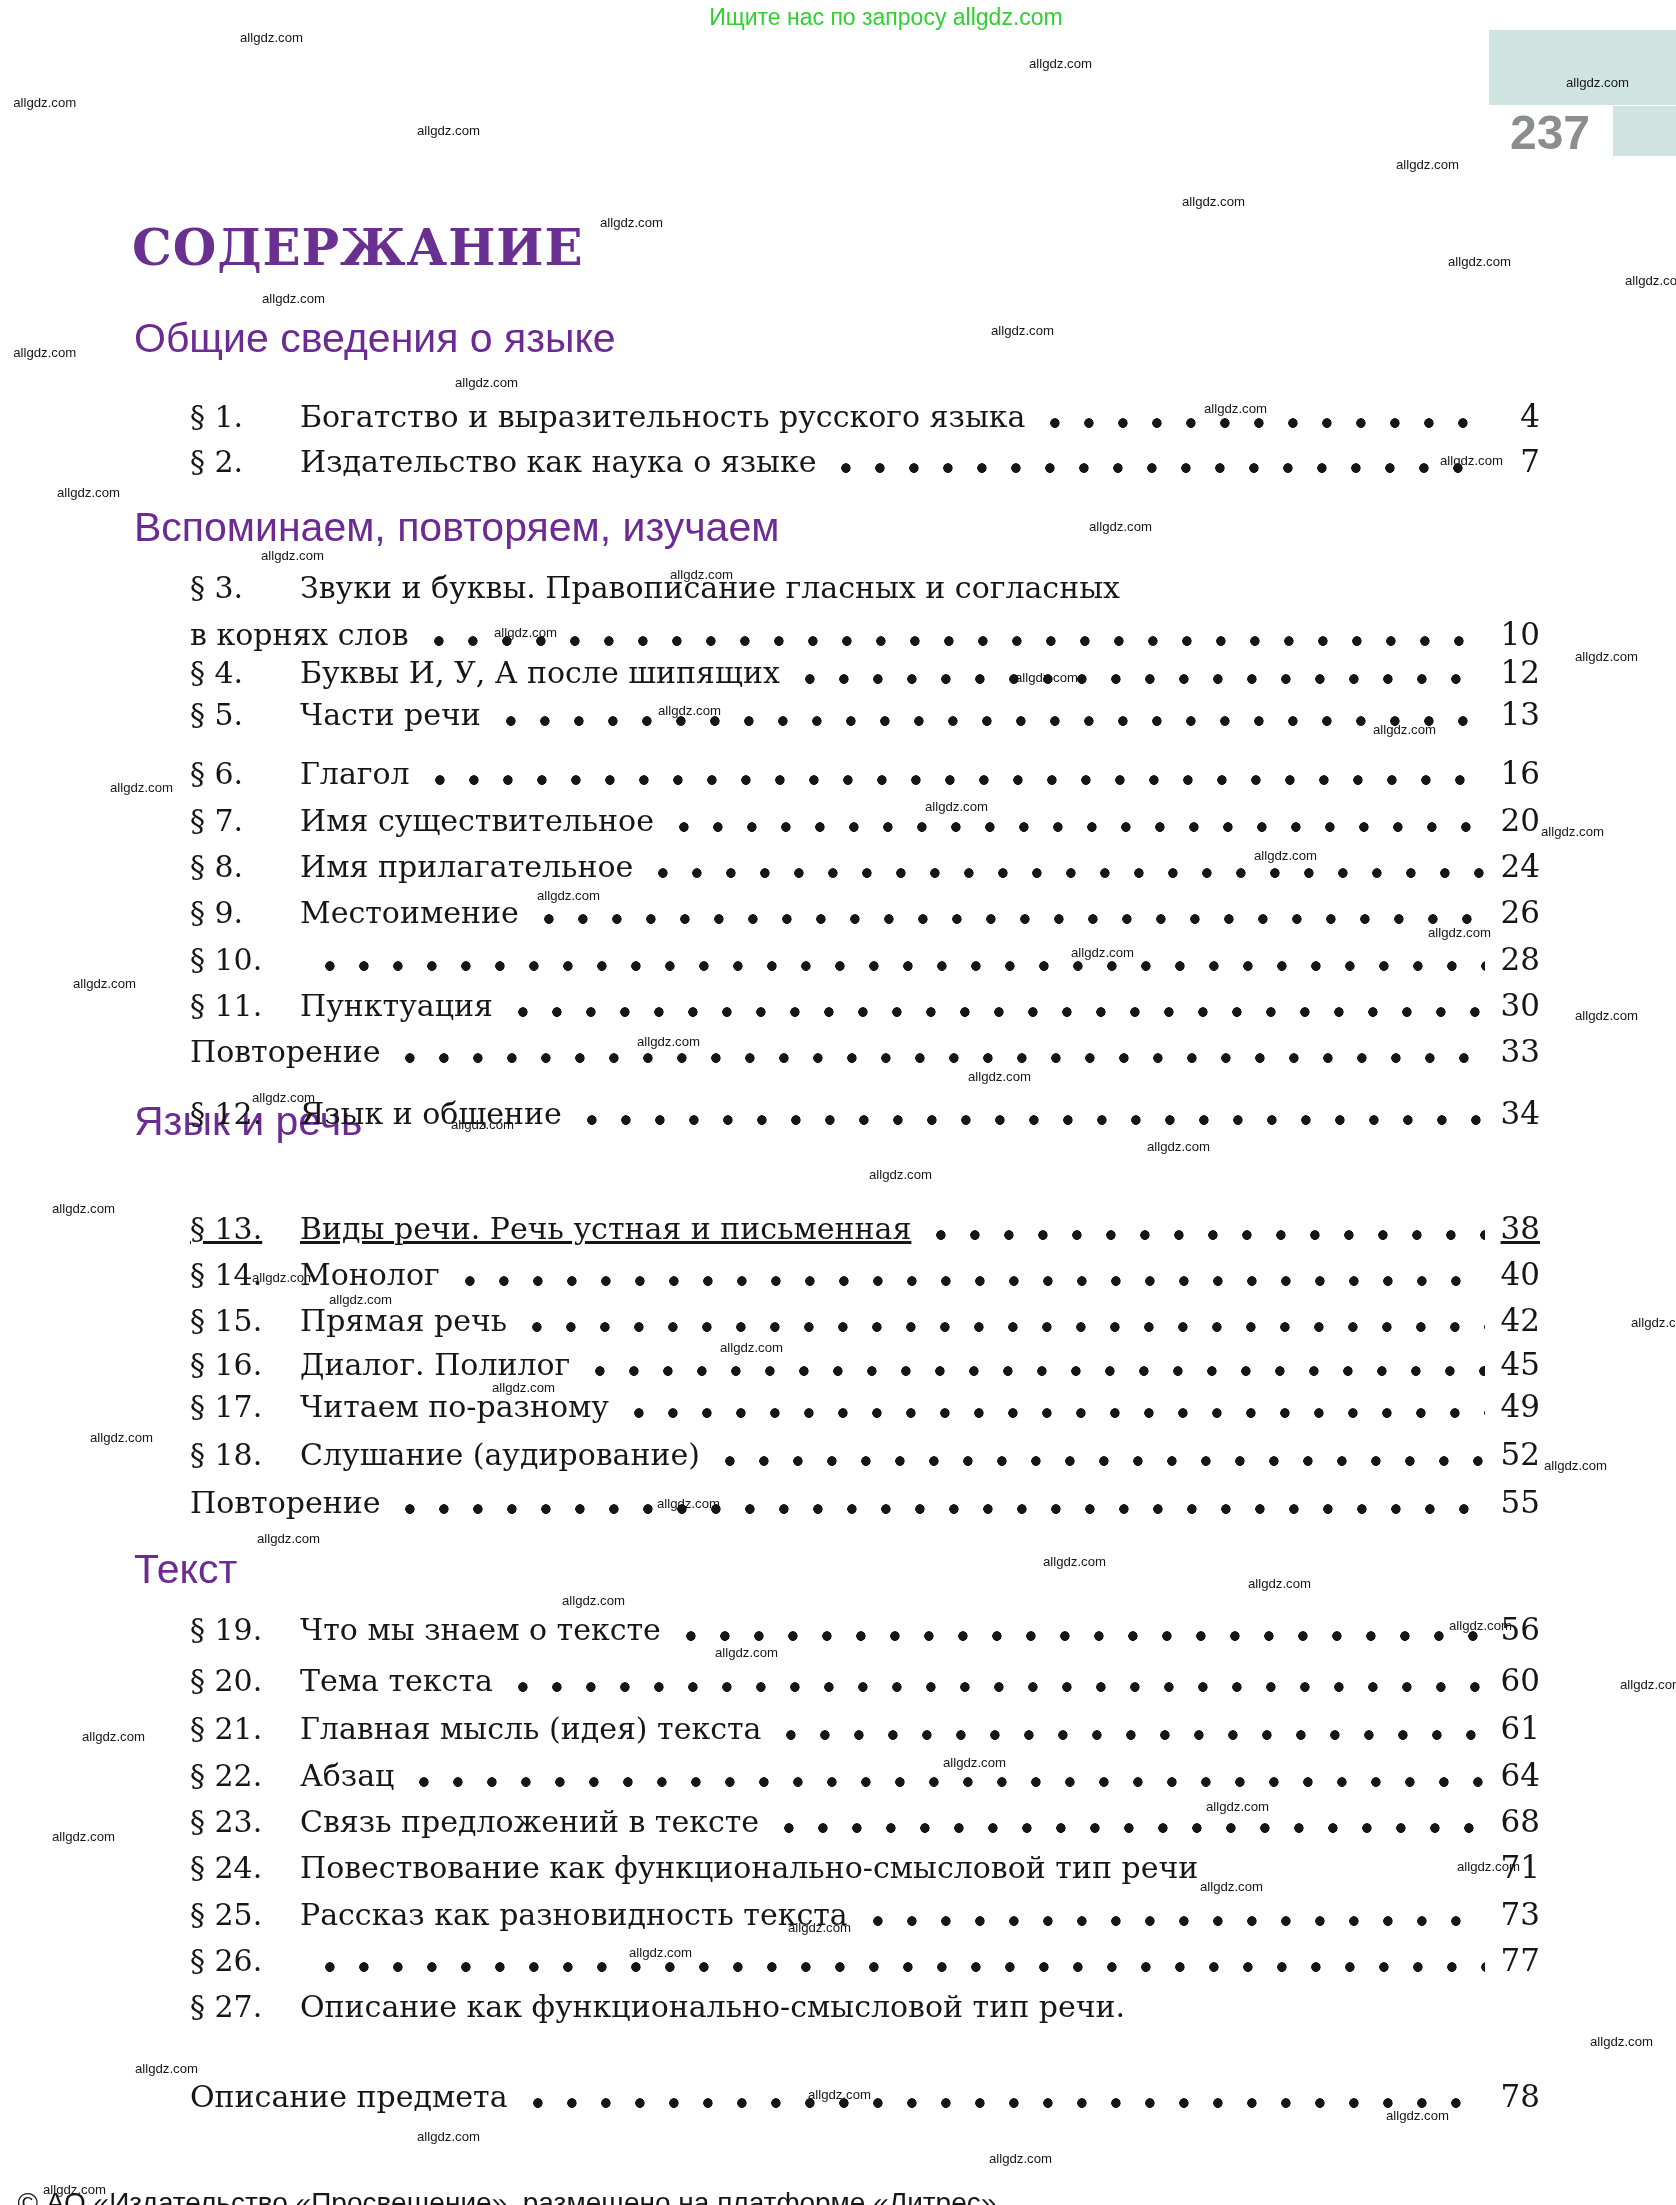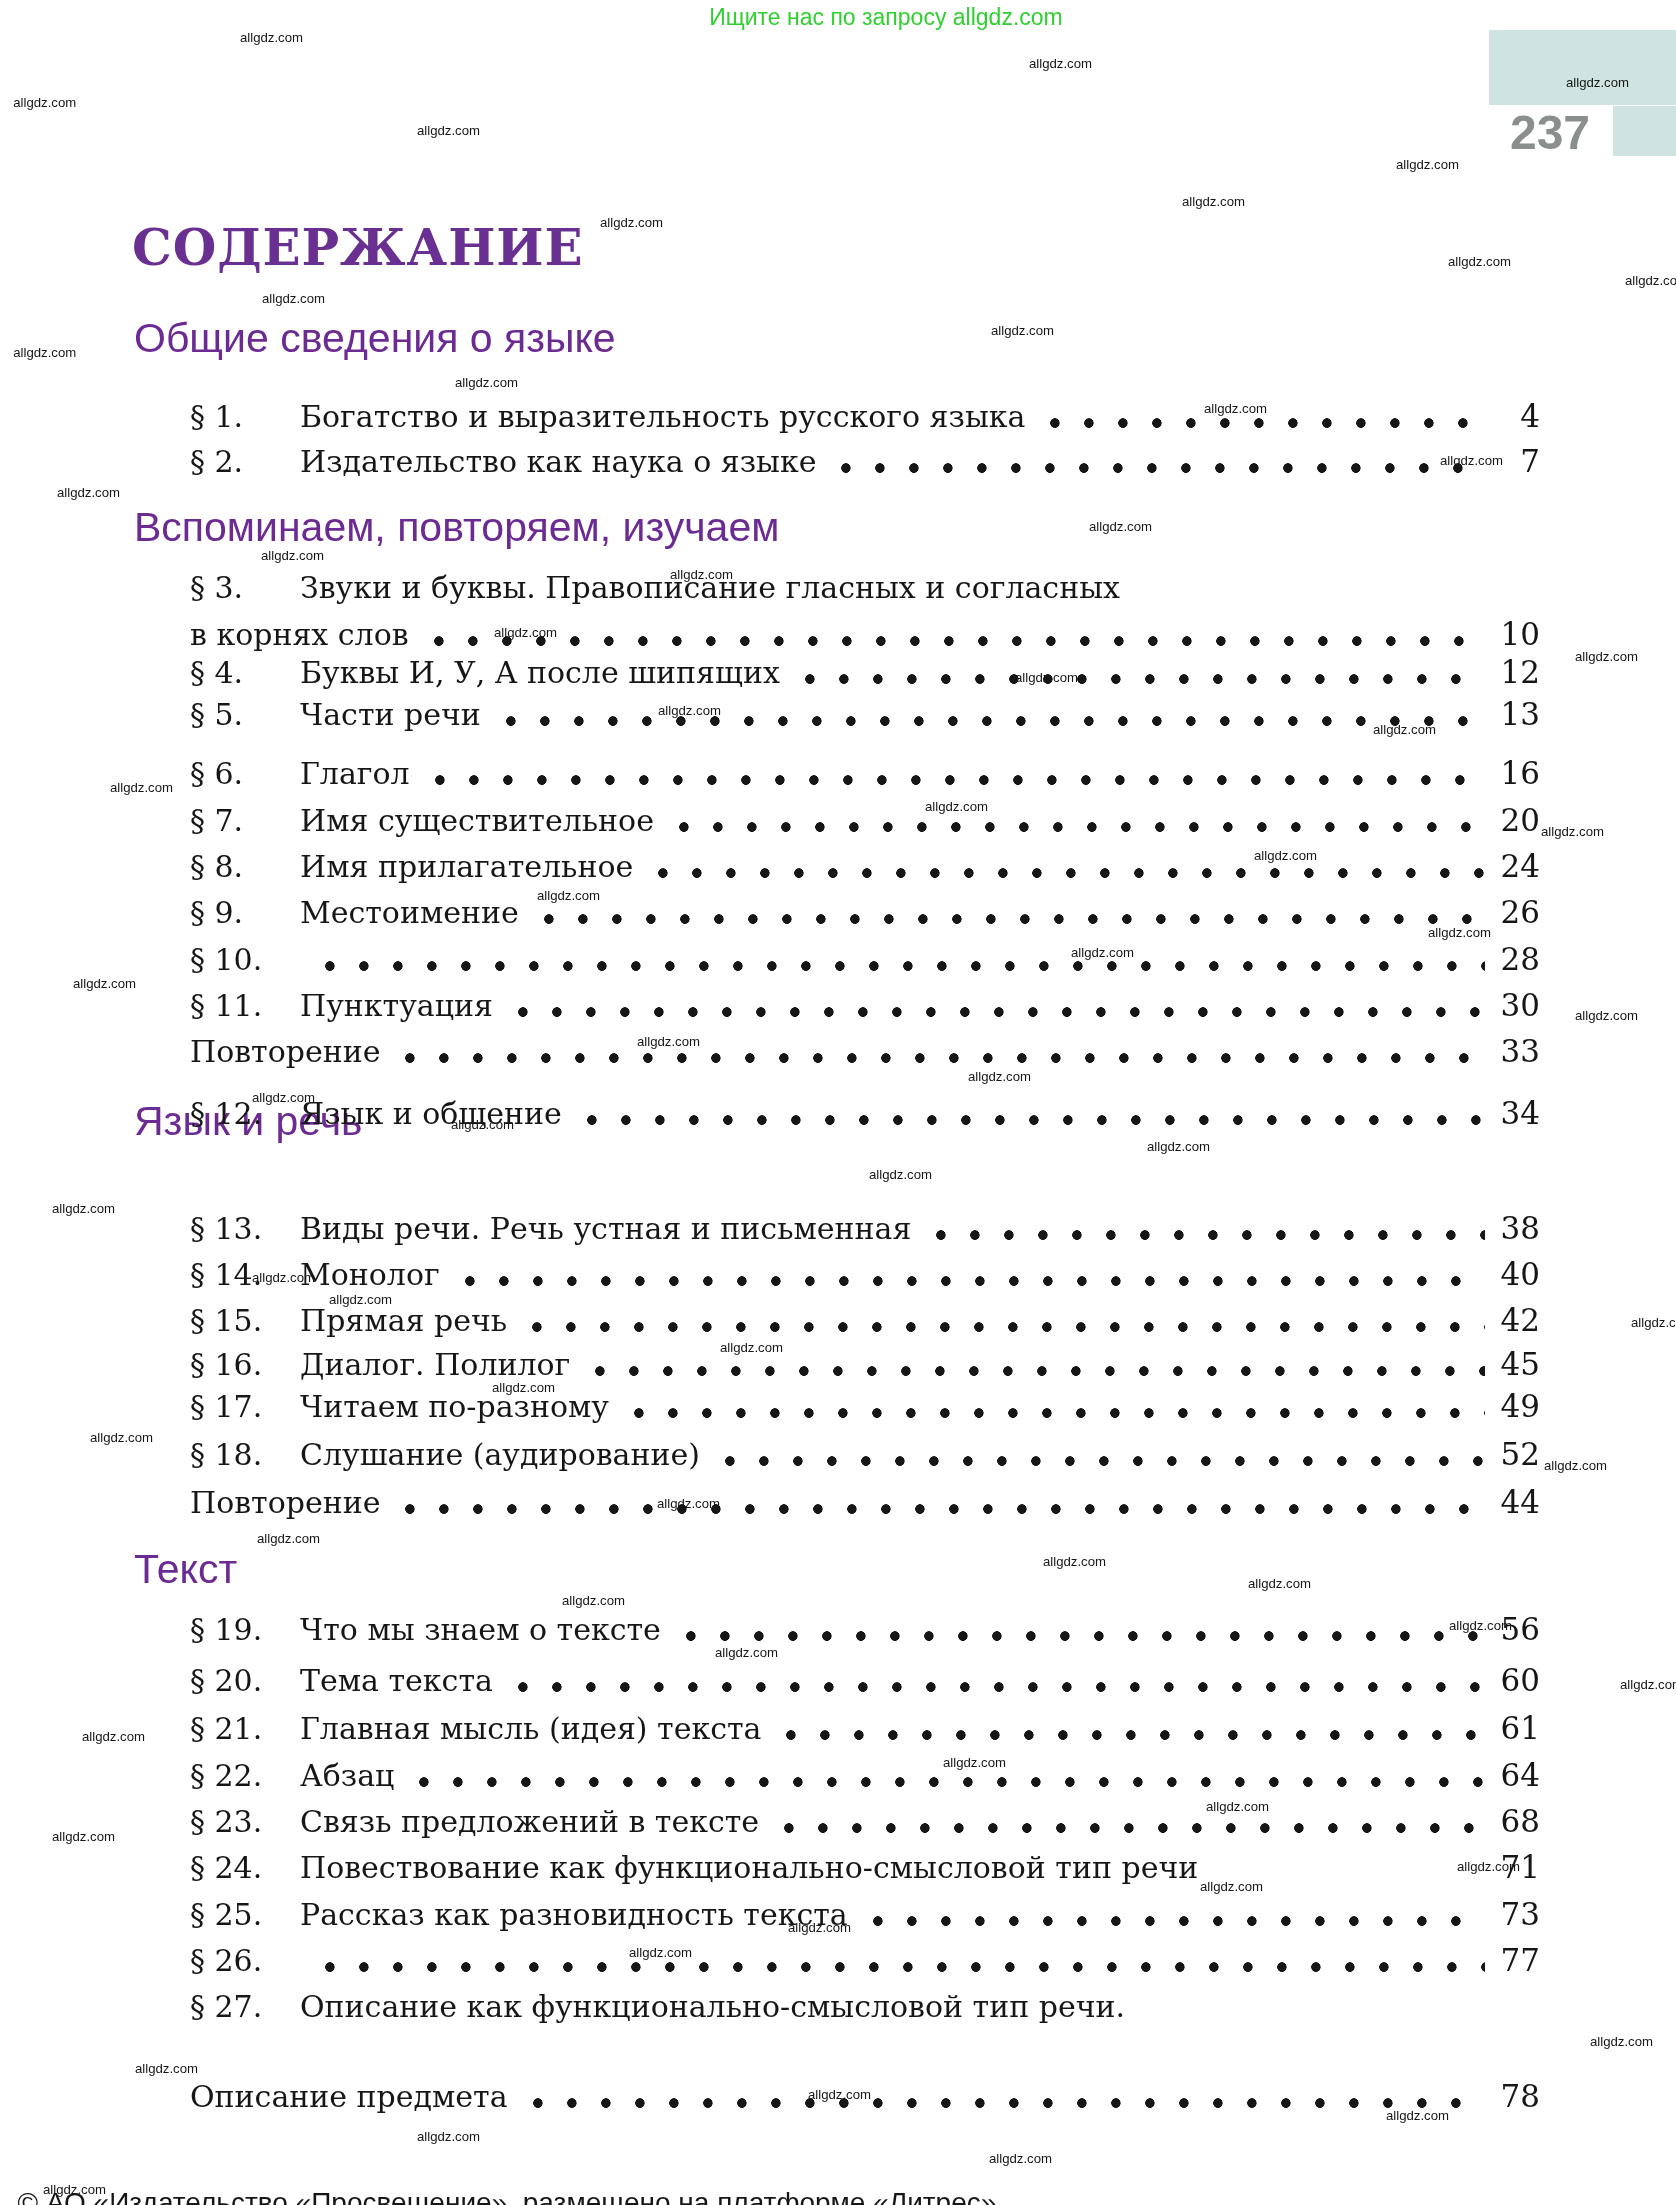--- a/index.html
+++ b/index.html
@@ -198,21 +198,21 @@
         <span class="leader"></span>
         <span class="page-ref">33</span>
       </div>
       <div class="heading" style="top: 1100px;">Язык и речь</div>
       <div class="row" style="top: 1096px;">
         <span class="prefix">§ 12.</span>
         <span class="label">Язык и общение</span>
         <span class="leader"></span>
         <span class="page-ref">34</span>
       </div>
-      <div class="row" style="top: 1211px;">
+      <div class="row" style="top: 1211px; text-decoration: underline;">
         <span class="prefix">§ 13.</span>
         <span class="label">Виды речи. Речь устная и письменная</span>
         <span class="leader"></span>
         <span class="page-ref">38</span>
       </div>
       <div class="row" style="top: 1257px;">
         <span class="prefix">§ 14.</span>
         <span class="label">Монолог</span>
         <span class="leader"></span>
         <span class="page-ref">40</span>
@@ -237,21 +237,21 @@
       </div>
       <div class="row" style="top: 1437px;">
         <span class="prefix">§ 18.</span>
         <span class="label">Слушание (аудирование)</span>
         <span class="leader"></span>
         <span class="page-ref">52</span>
       </div>
       <div class="row" style="top: 1485px;">
         <span class="label">Повторение</span>
         <span class="leader"></span>
-        <span class="page-ref">44</span>
+        <span class="page-ref">55</span>
       </div>
       <div class="heading" style="top: 1548px;">Текст</div>
       <div class="row" style="top: 1612px;">
         <span class="prefix">§ 19.</span>
         <span class="label">Что мы знаем о тексте</span>
         <span class="leader"></span>
         <span class="page-ref">56</span>
       </div>
       <div class="row" style="top: 1663px;">
         <span class="prefix">§ 20.</span>

